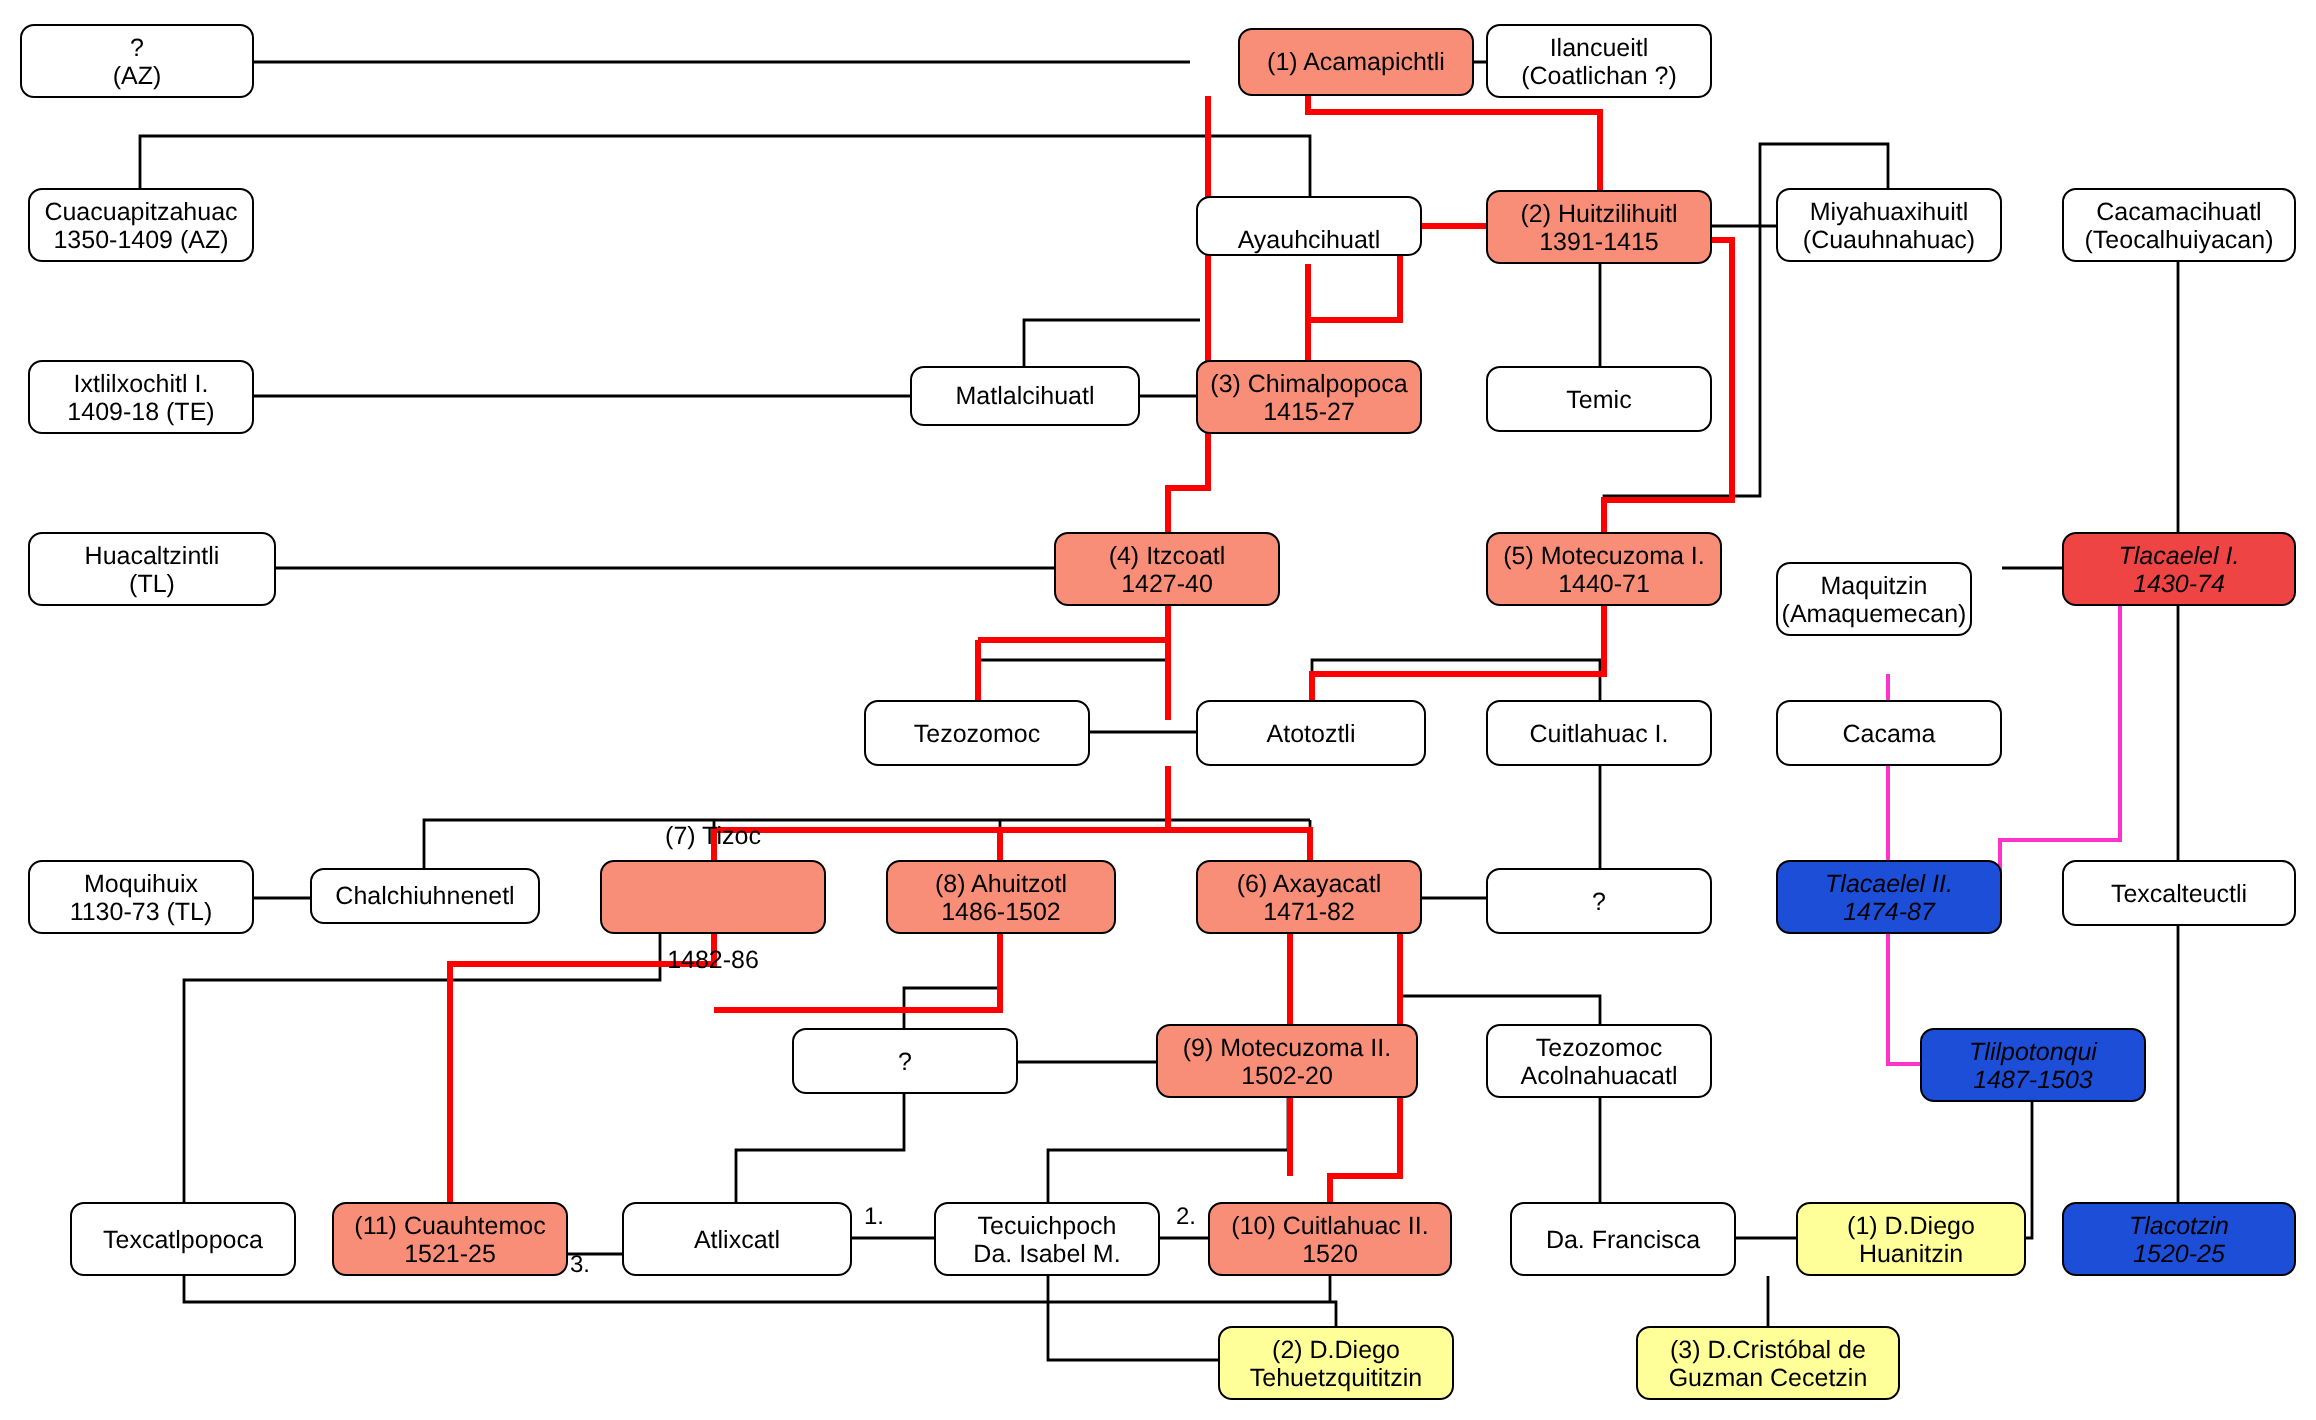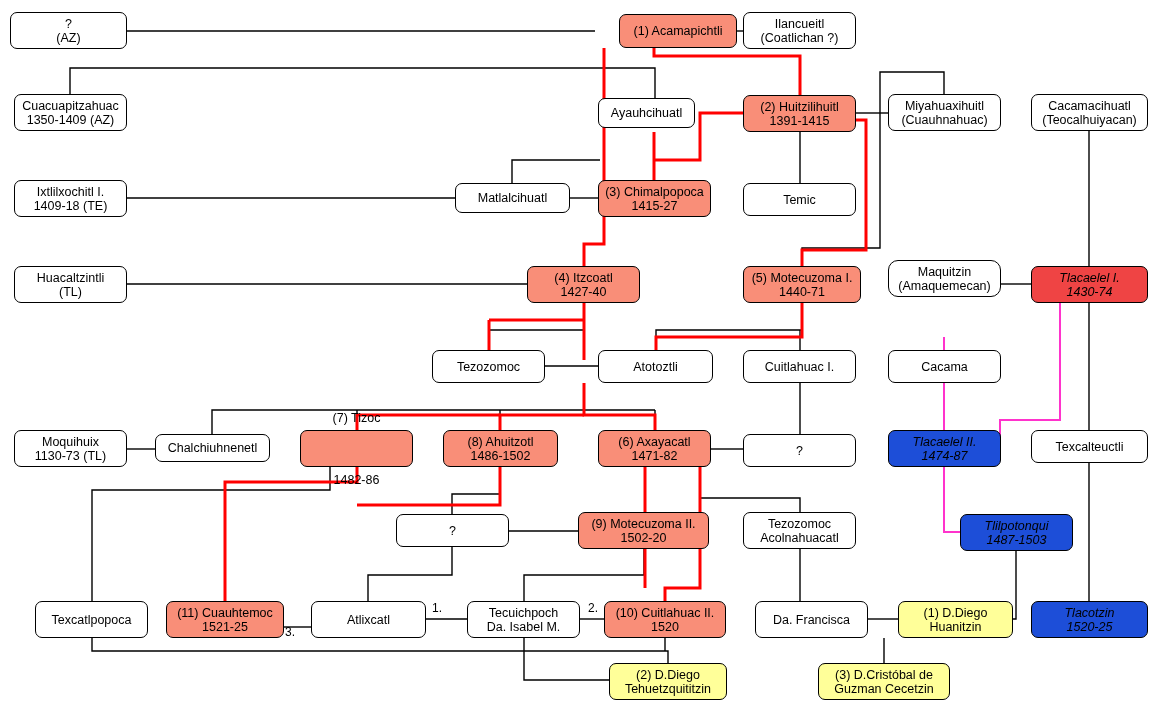--- a/index.html
+++ b/index.html
@@ -194,21 +194,21 @@
       <span class="ln">(1) Acamapichtli</span>
     </div>
     <div class="node " style="left: 743px; top: 12px; width: 113px; height: 37px;">
       <span class="ln">Ilancueitl</span>
       <span class="ln">(Coatlichan ?)</span>
     </div>
     <div class="node " style="left: 14px; top: 94px; width: 113px; height: 37px;">
       <span class="ln">Cuacuapitzahuac</span>
       <span class="ln">1350-1409 (AZ)</span>
     </div>
-    <div class="node " style="left: 598px; top: 98px; width: 97px; height: 30px;">
+    <div class="node " style="left: 598px; top: 98px; width: 113px; height: 30px; justify-content: flex-end;">
       <span class="ln">Ayauhcihuatl</span>
     </div>
     <div class="node salmon" style="left: 743px; top: 95px; width: 113px; height: 37px;">
       <span class="ln">(2) Huitzilihuitl</span>
       <span class="ln">1391-1415</span>
     </div>
     <div class="node " style="left: 888px; top: 94px; width: 113px; height: 37px;">
       <span class="ln">Miyahuaxihuitl</span>
       <span class="ln">(Cuauhnahuac)</span>
     </div>
@@ -223,33 +223,33 @@
     <div class="node " style="left: 455px; top: 183px; width: 115px; height: 30px;">
       <span class="ln">Matlalcihuatl</span>
     </div>
     <div class="node salmon" style="left: 598px; top: 180px; width: 113px; height: 37px;">
       <span class="ln">(3) Chimalpopoca</span>
       <span class="ln">1415-27</span>
     </div>
     <div class="node " style="left: 743px; top: 183px; width: 113px; height: 33px;">
       <span class="ln">Temic</span>
     </div>
-    <div class="node " style="left: 14px; top: 266px; width: 113px; height: 37px;">
+    <div class="node " style="left: 14px; top: 266px; width: 124px; height: 37px;">
       <span class="ln">Huacaltzintli</span>
       <span class="ln">(TL)</span>
     </div>
     <div class="node salmon" style="left: 527px; top: 266px; width: 113px; height: 37px;">
       <span class="ln">(4) Itzcoatl</span>
       <span class="ln">1427-40</span>
     </div>
     <div class="node salmon" style="left: 743px; top: 266px; width: 118px; height: 37px;">
       <span class="ln">(5) Motecuzoma I.</span>
       <span class="ln">1440-71</span>
     </div>
-    <div class="node " style="left: 888px; top: 260px; width: 113px; height: 37px; border-radius: 10px;">
+    <div class="node " style="left: 888px; top: 281px; width: 98px; height: 37px;">
       <span class="ln">Maquitzin</span>
       <span class="ln">(Amaquemecan)</span>
     </div>
     <div class="node pink" style="left: 1031px; top: 266px; width: 117px; height: 37px;">
       <span class="ln" style="font-style: italic;">Tlacaelel I.</span>
       <span class="ln" style="font-style: italic;">1430-74</span>
     </div>
     <div class="node " style="left: 432px; top: 350px; width: 113px; height: 33px;">
       <span class="ln">Tezozomoc</span>
     </div>

